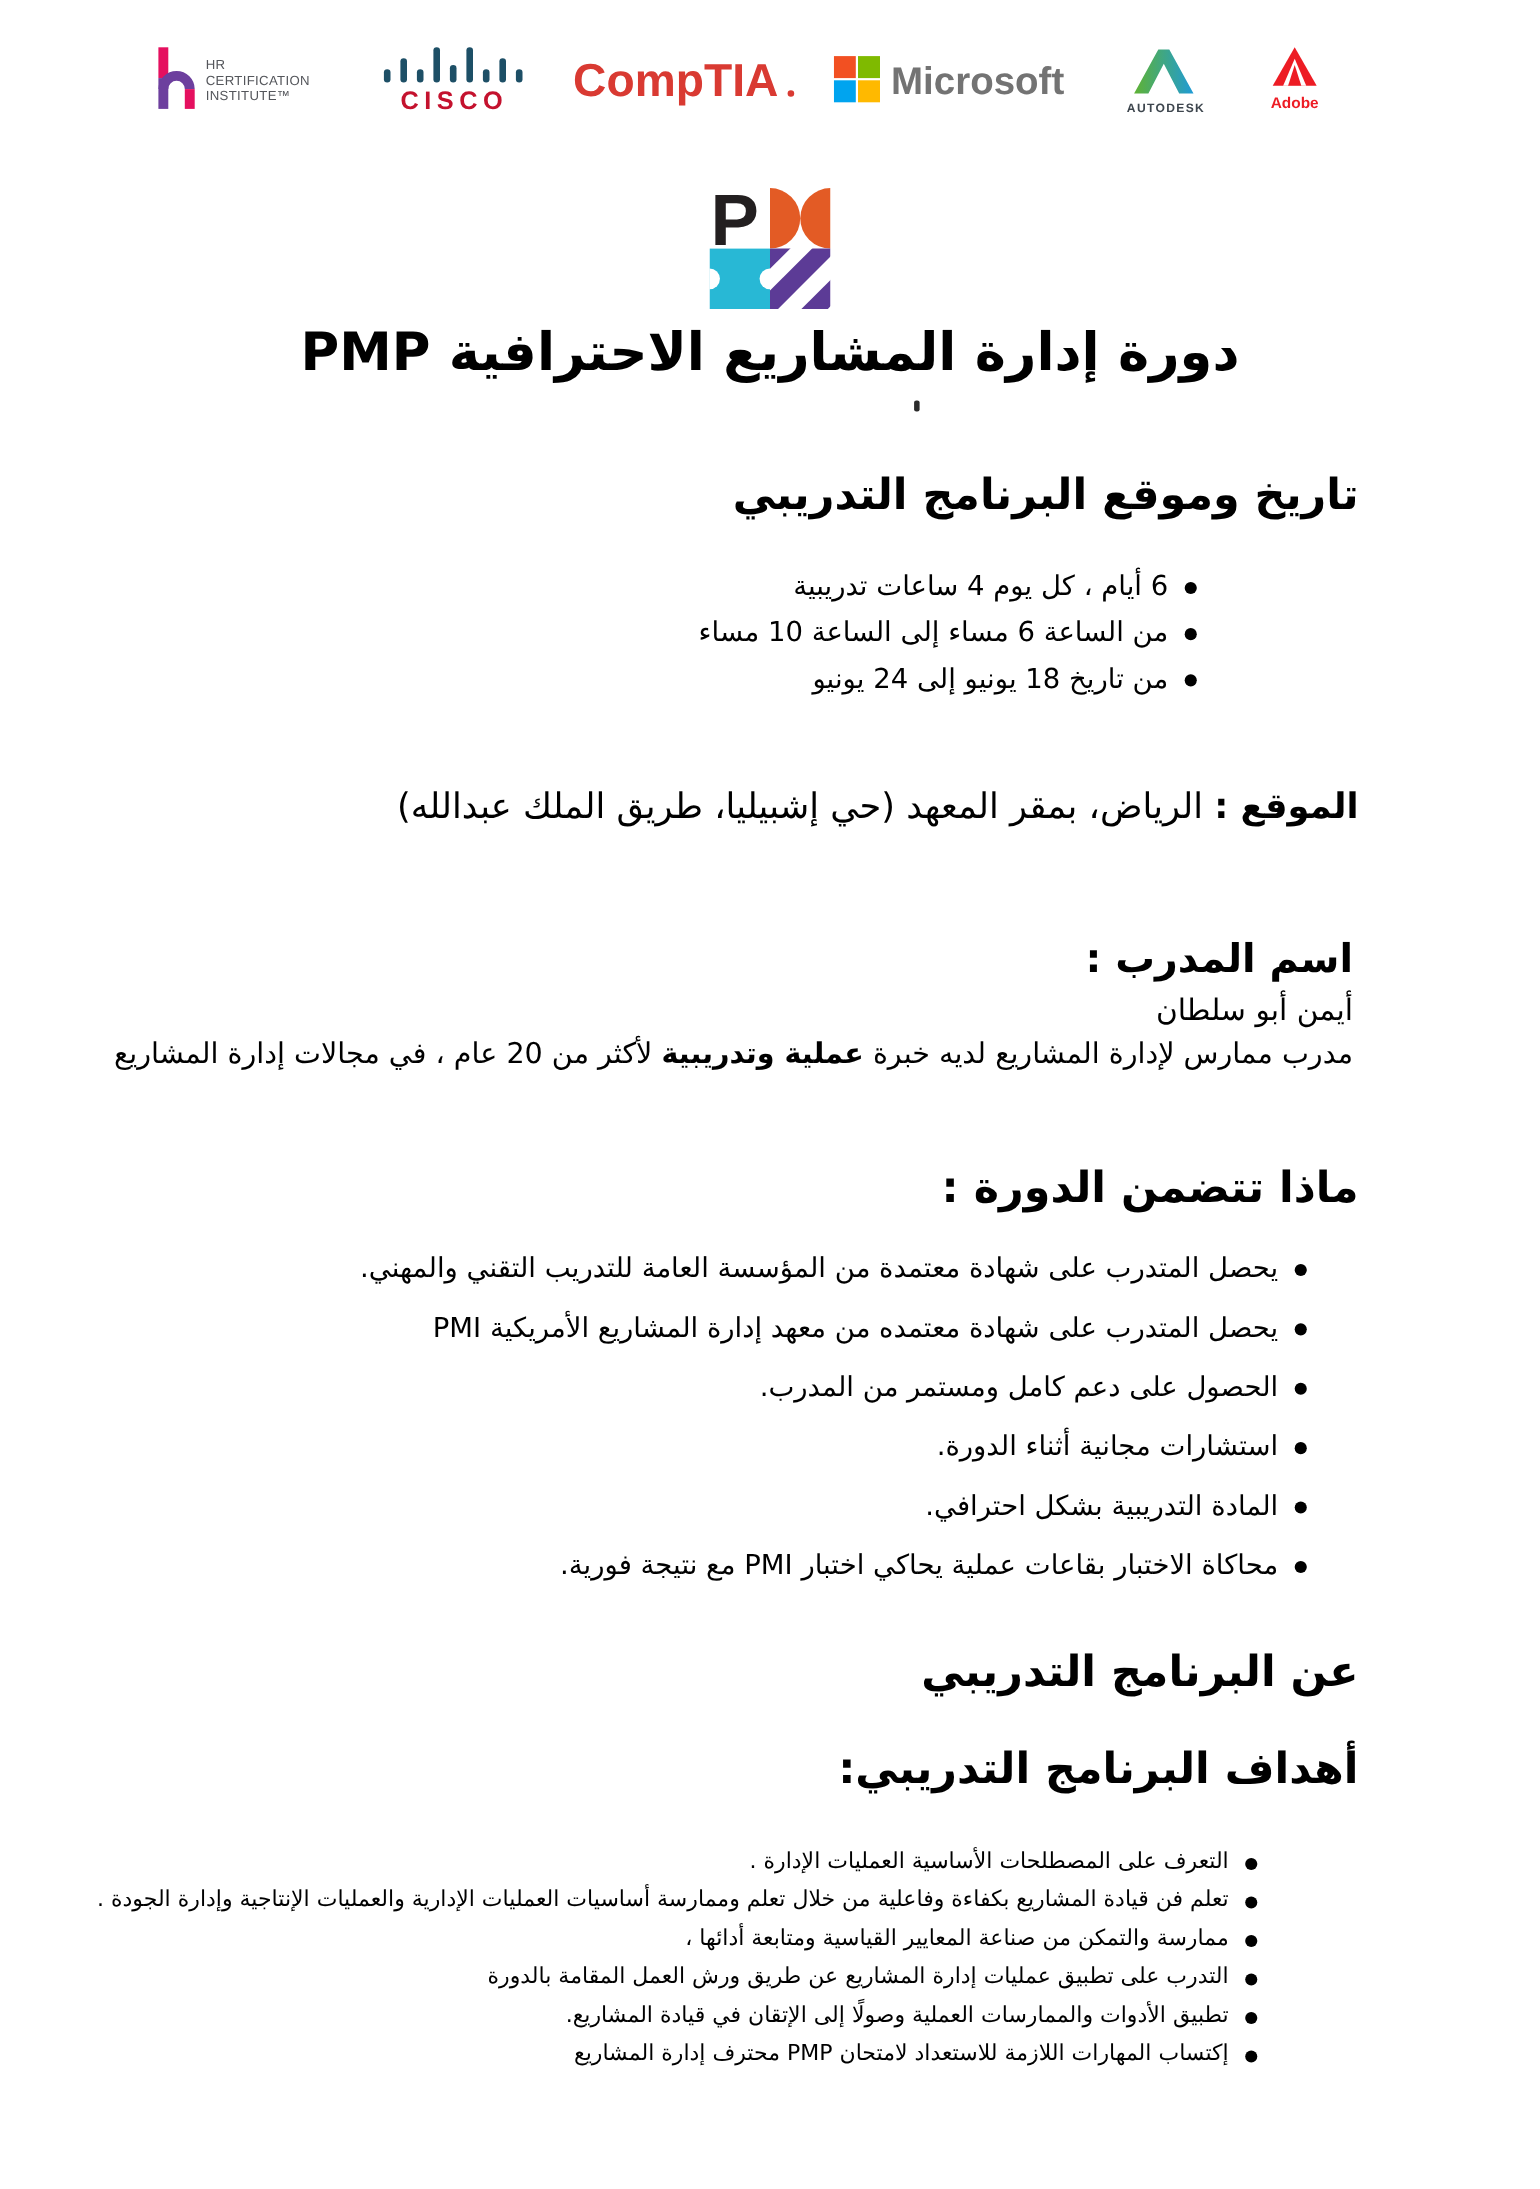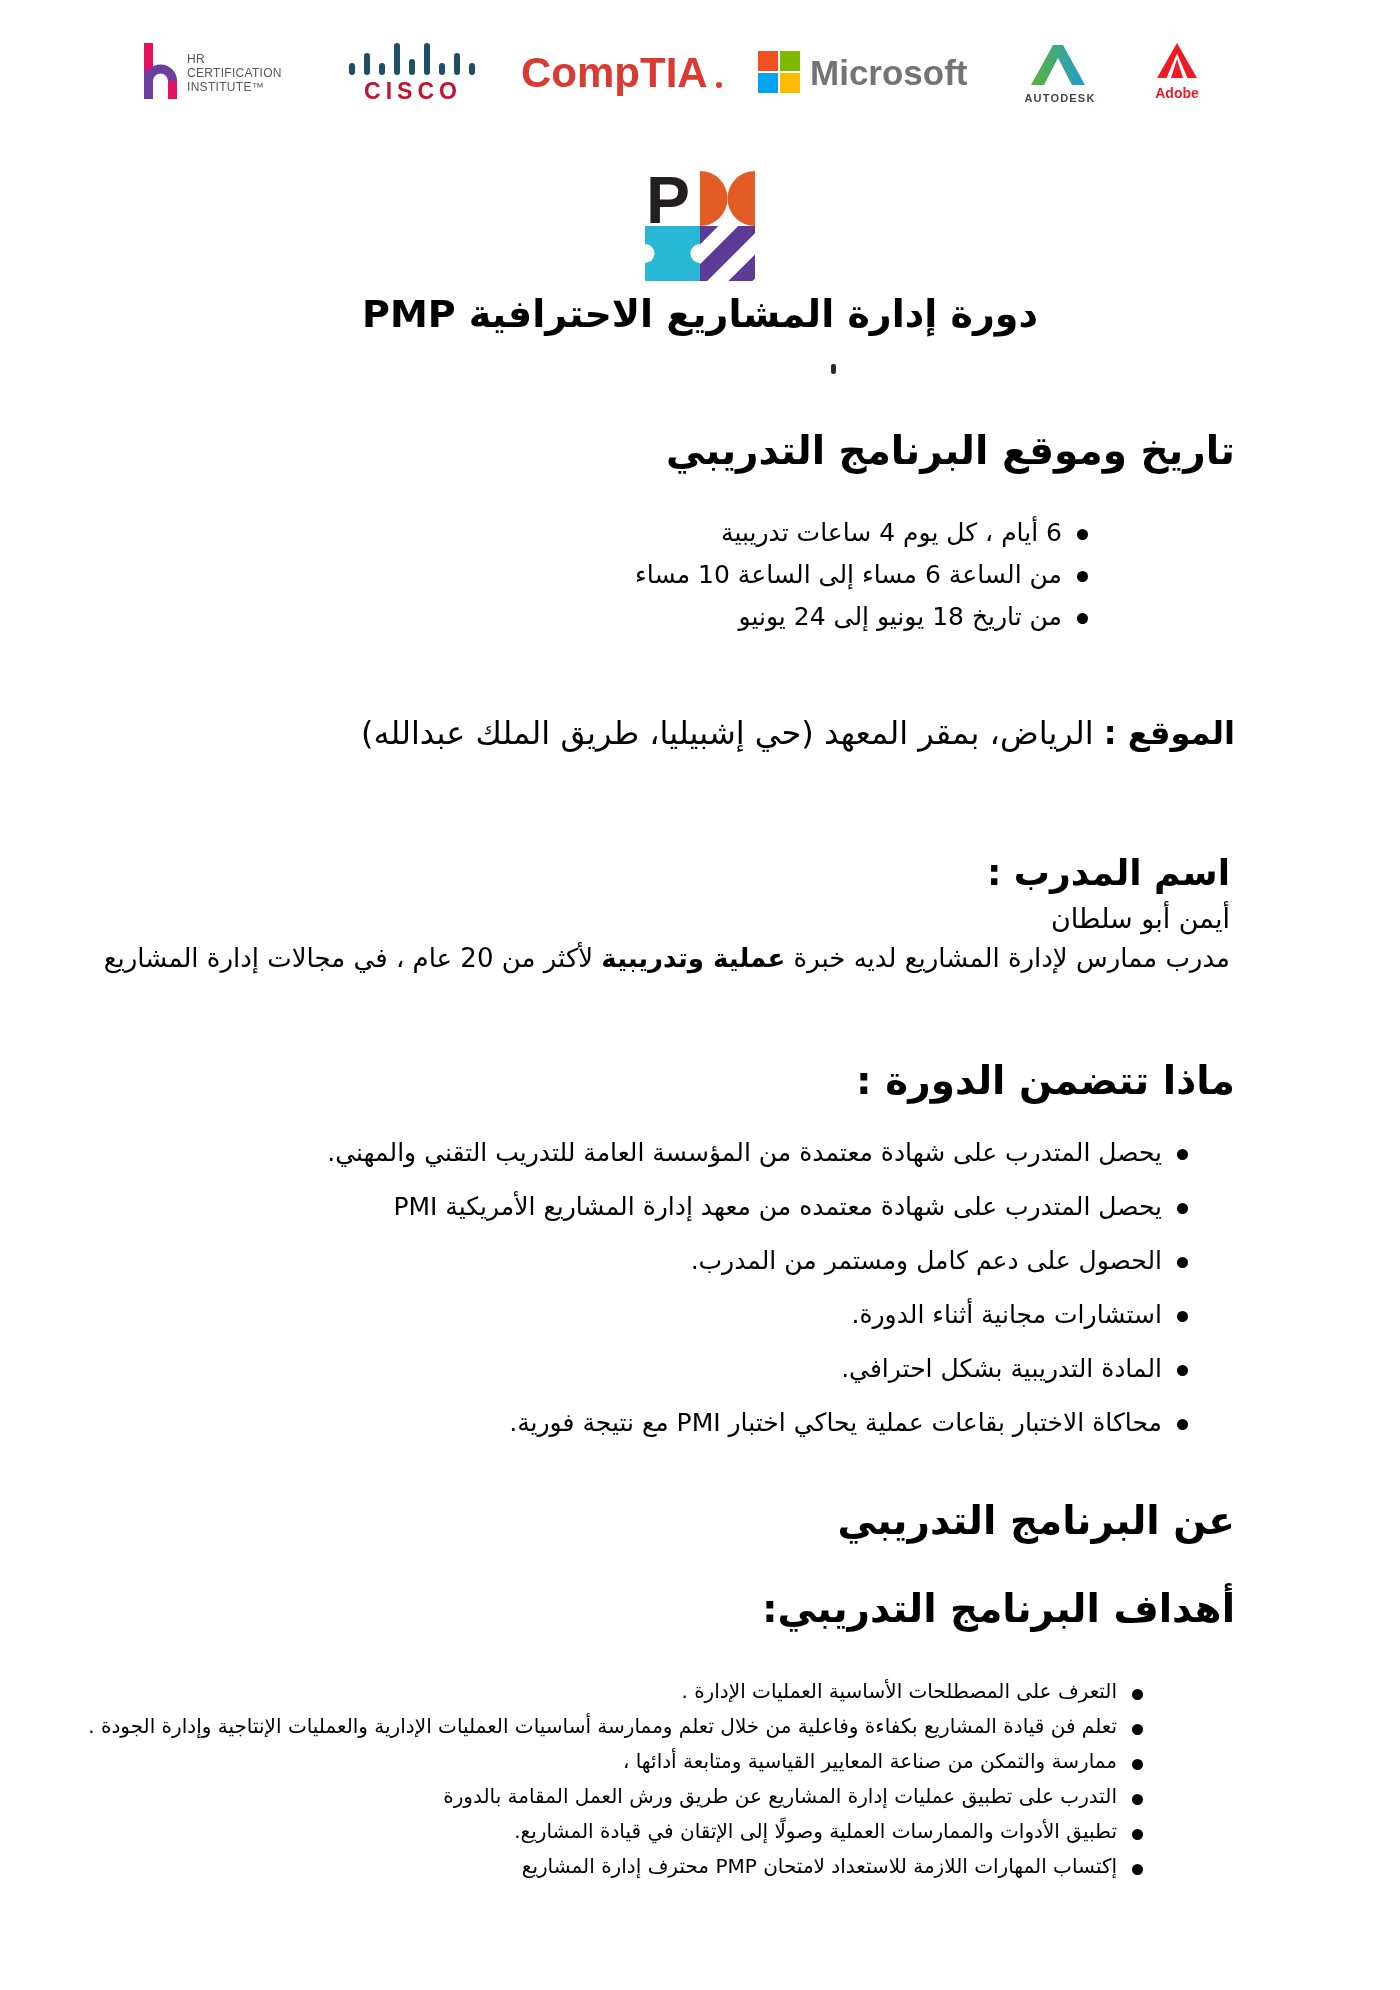--- a/index.html
+++ b/index.html
@@ -7,21 +7,21 @@
         font-family:"DejaVu Sans",sans-serif;color:#000;}
   .abs{position:absolute;}
   .rtl{direction:rtl;text-align:right;}
   
   .logobar{top:34px;left:138px;width:1072px;height:76px;display:flex;
            align-items:center;justify-content:space-between;}
   .logo{flex:none;display:block;}
   
   .pmi{top:171px;left:645px;}
   
-  .title{top:292px;left:0;width:100%;text-align:center;font-size:38px;font-weight:bold;letter-spacing:0;}
+  .title{top:292px;left:0;width:100%;text-align:center;font-size:48px;font-weight:bold;letter-spacing:0;}
   .title-mark{top:364px;left:831px;width:5px;height:10px;background:#2b2b2b;border-radius:2px;}
   
   .sec-h{right:165px;font-weight:bold;font-size:39px;white-space:nowrap;}
   .h-schedule{top:428px;}
   .h-includes{top:1058px;}
   .h-about{top:1498px;}
   .h-objectives{top:1586px;}
   
   ul.list{list-style:none;margin:12px;padding:0;direction:rtl;}
   .li{display:flex;align-items:flex-start;gap:15px;text-align:right;}

